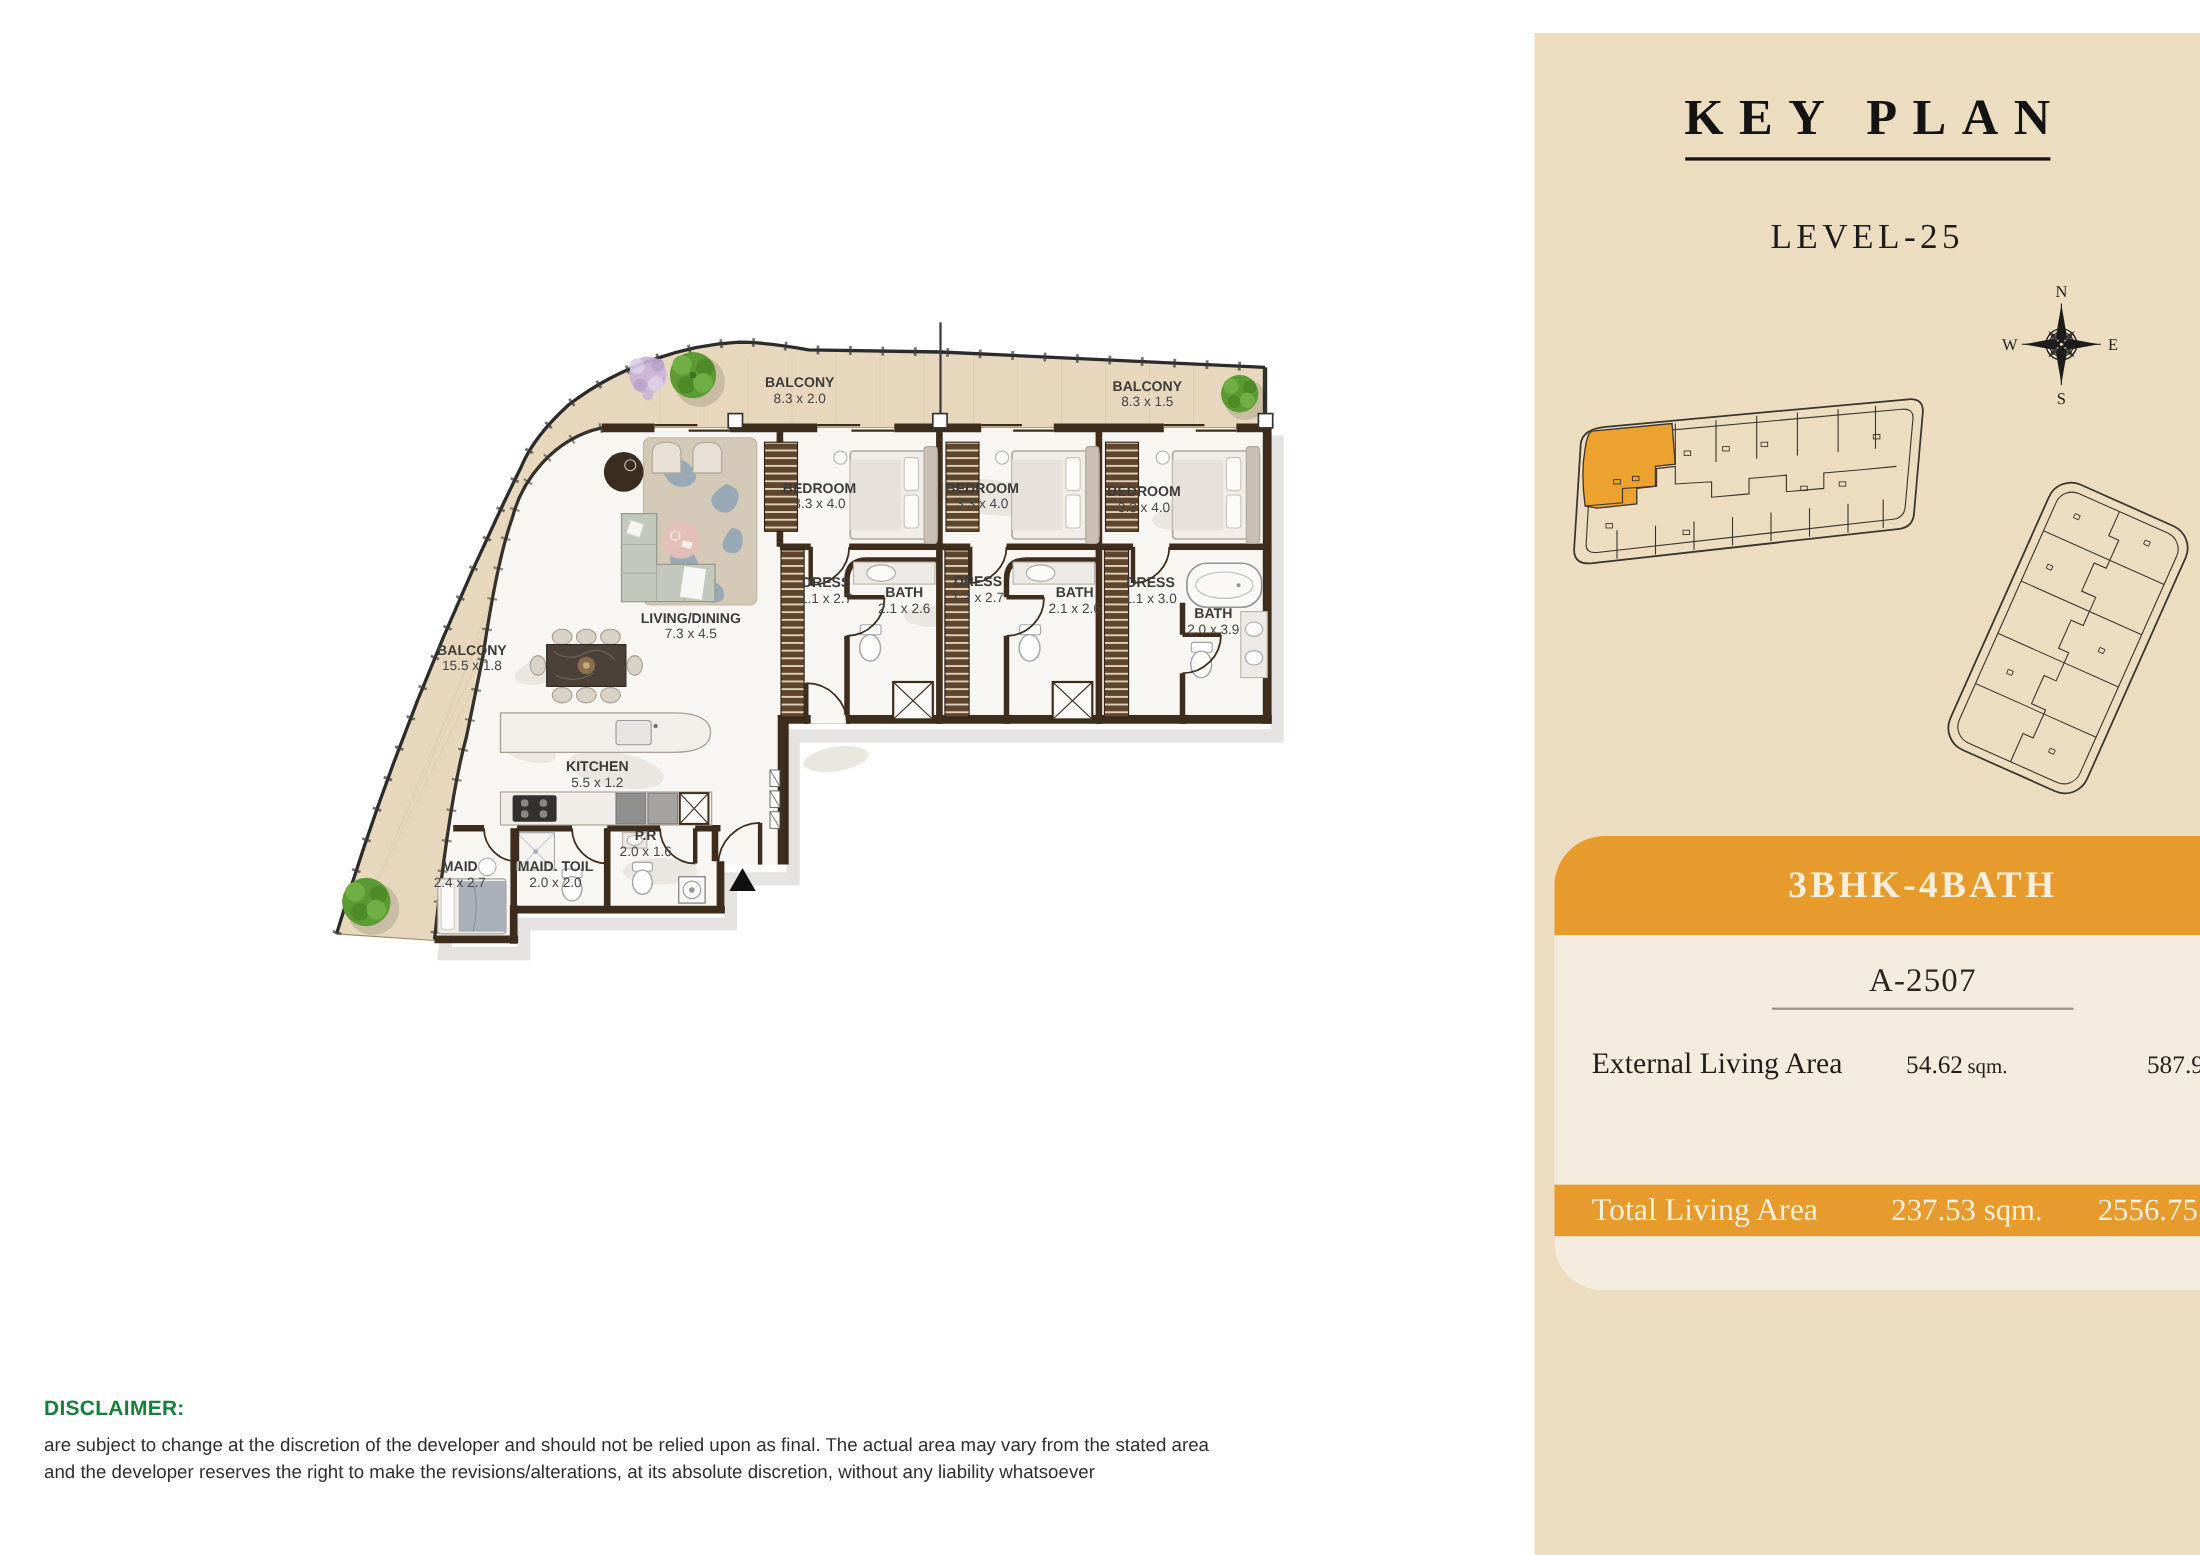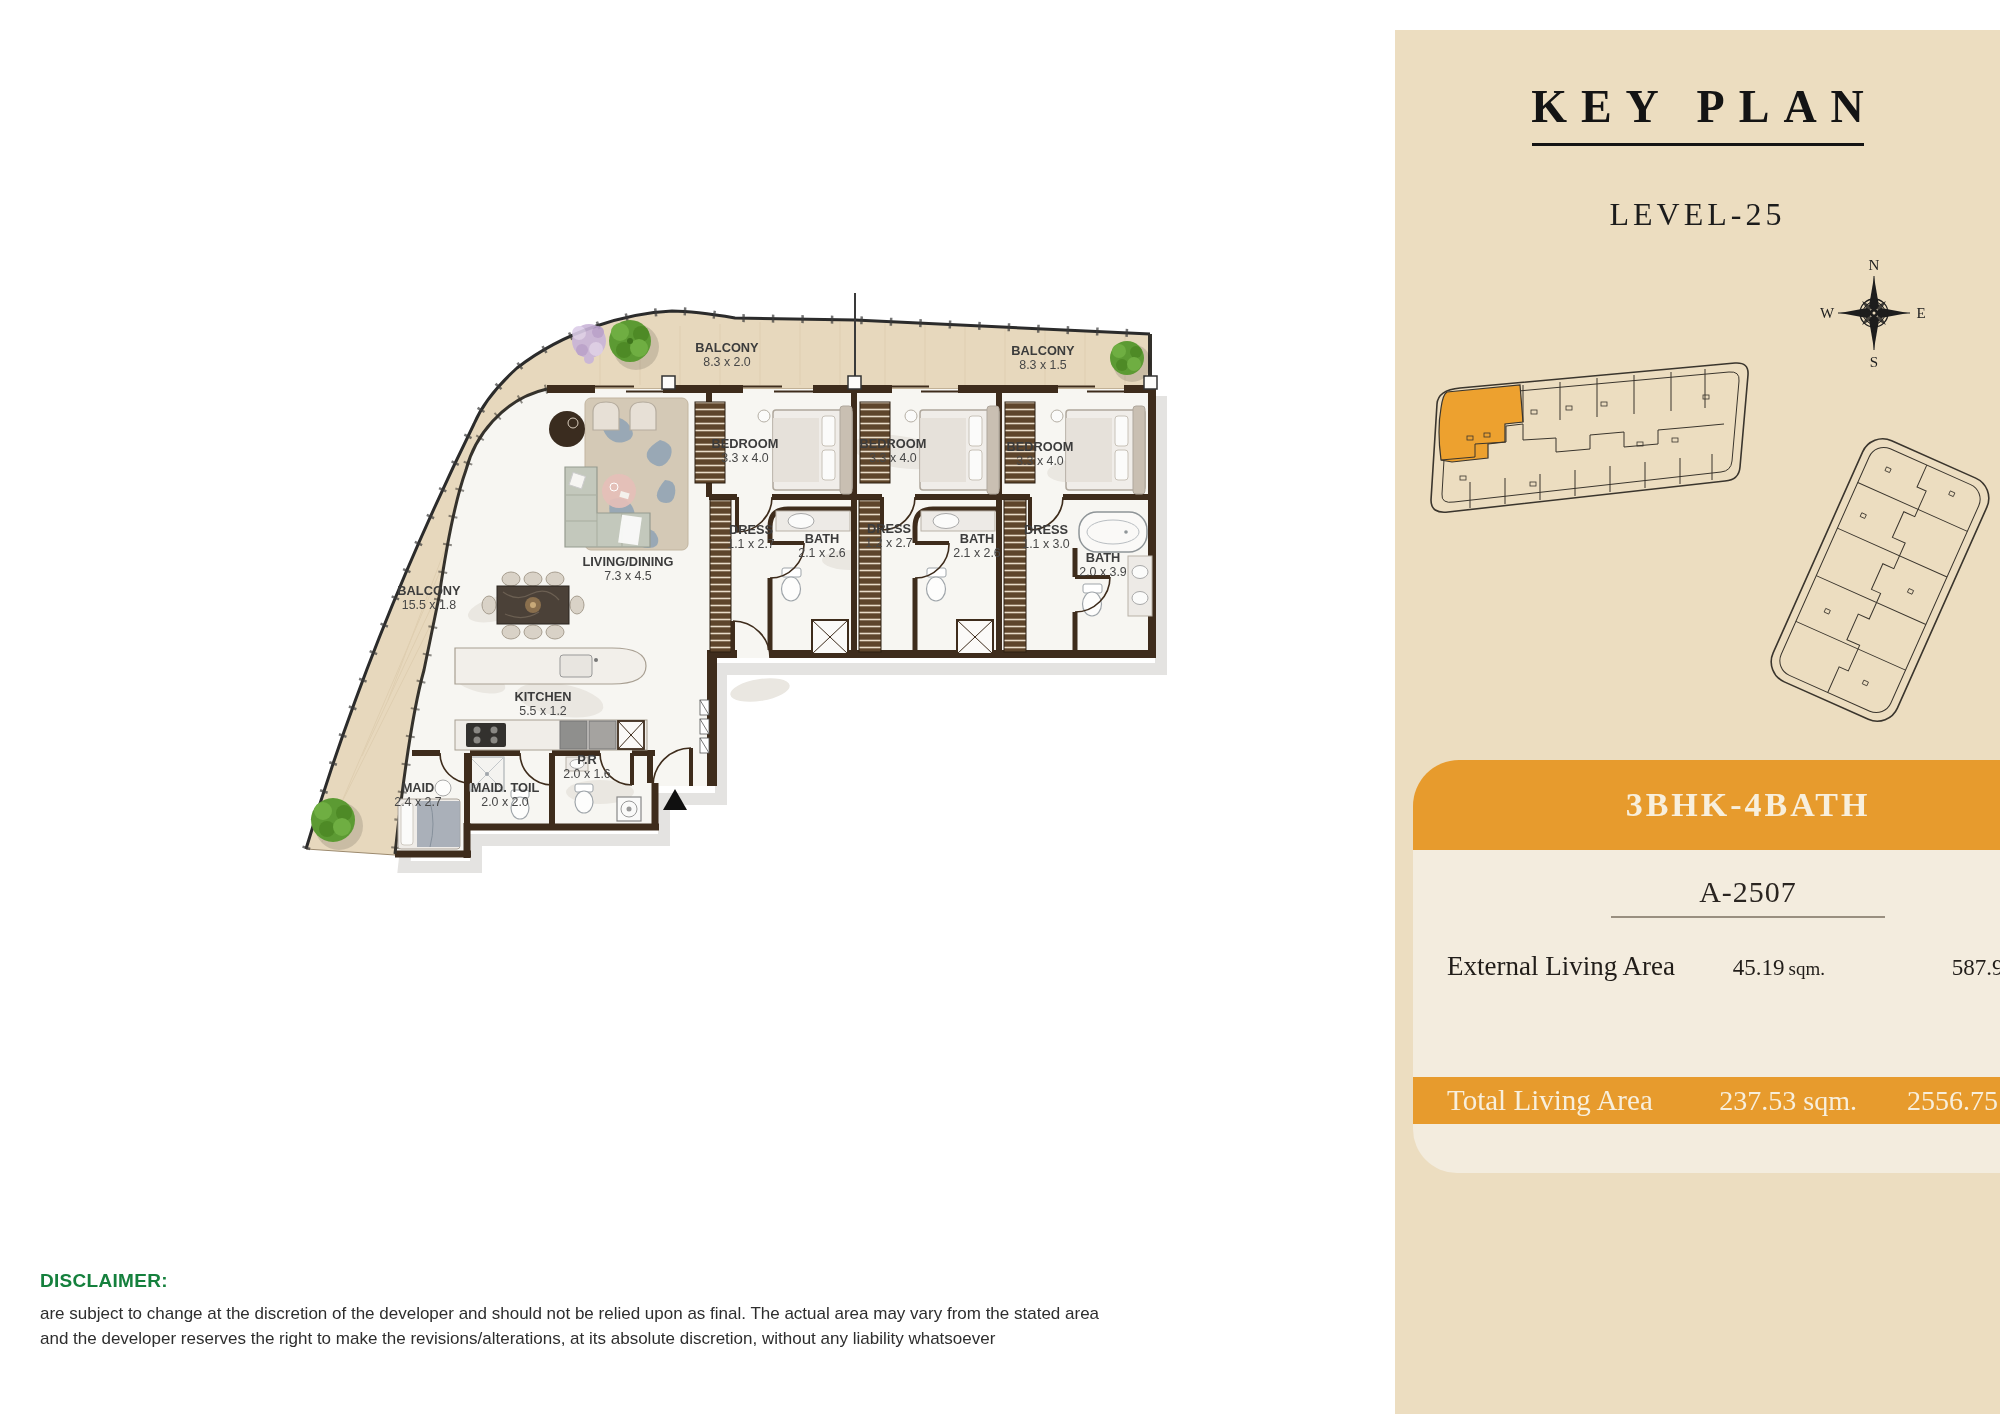--- a/index.html
+++ b/index.html
@@ -477,21 +477,21 @@
     </svg>
 
     <div class="unit-card">
       <div class="card-header">3BHK-4BATH</div>
       <div class="card-body">
         <div class="unit-no">A-2507</div>
         <div class="unit-hr"></div>
         <div class="rows">
           <div class="area-row">
             <div class="area-label">External Living Area</div>
-            <div class="cell-sqm"><span class="val">45.19</span><span class="unit">sqm.</span></div>
+            <div class="cell-sqm"><span class="val">54.62</span><span class="unit">sqm.</span></div>
             <div class="cell-sqft"><span class="val">587.92</span><span class="unit">sq.ft.</span></div>
           </div>
         </div>
       </div>
       <div class="card-total">
         <div class="total-label">Total Living Area</div>
         <div class="total-sqm">237.53 sqm.</div>
         <div class="total-sqft">2556.75 sq.ft.</div>
       </div>
       <div class="card-footer"></div>

